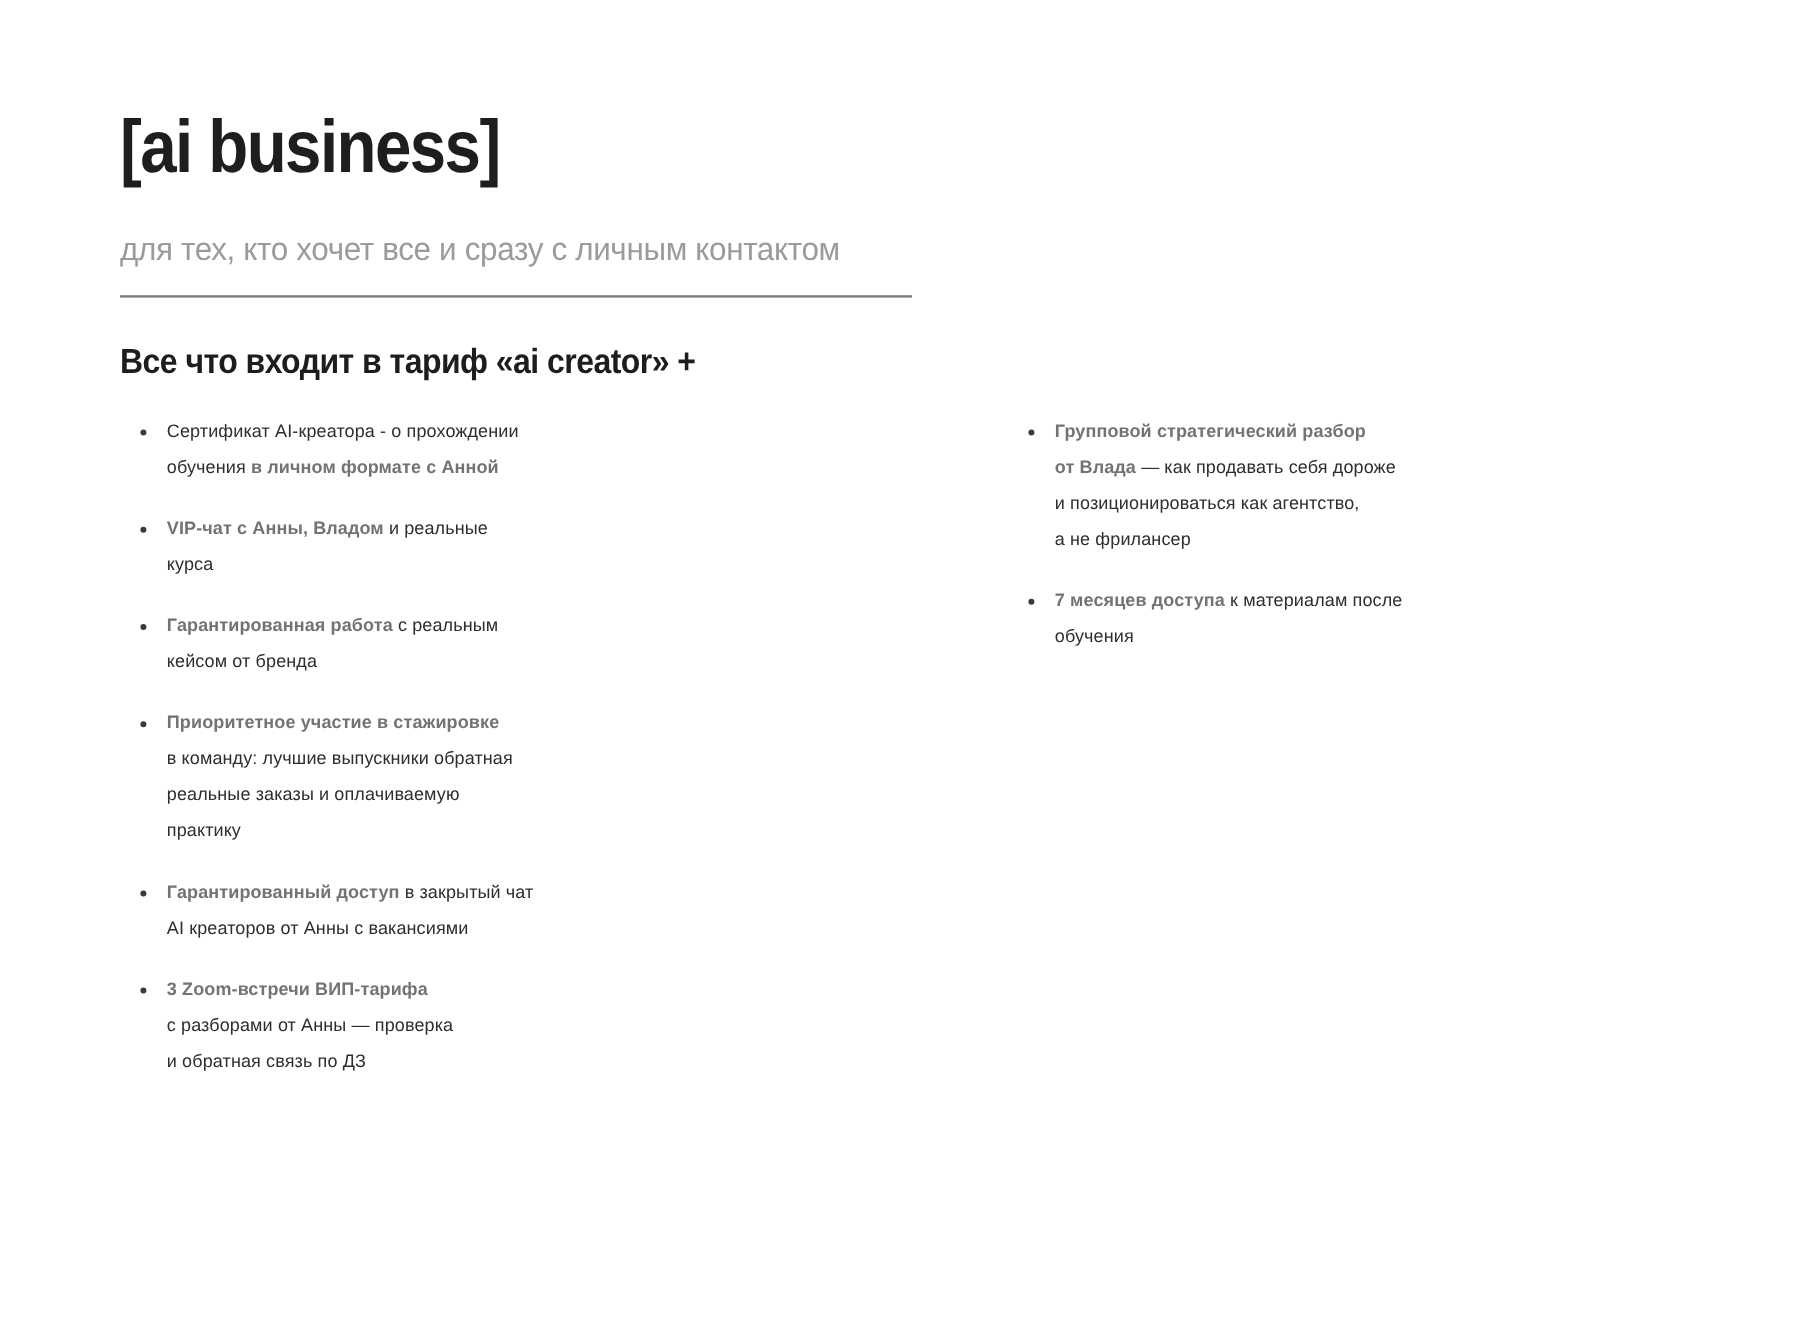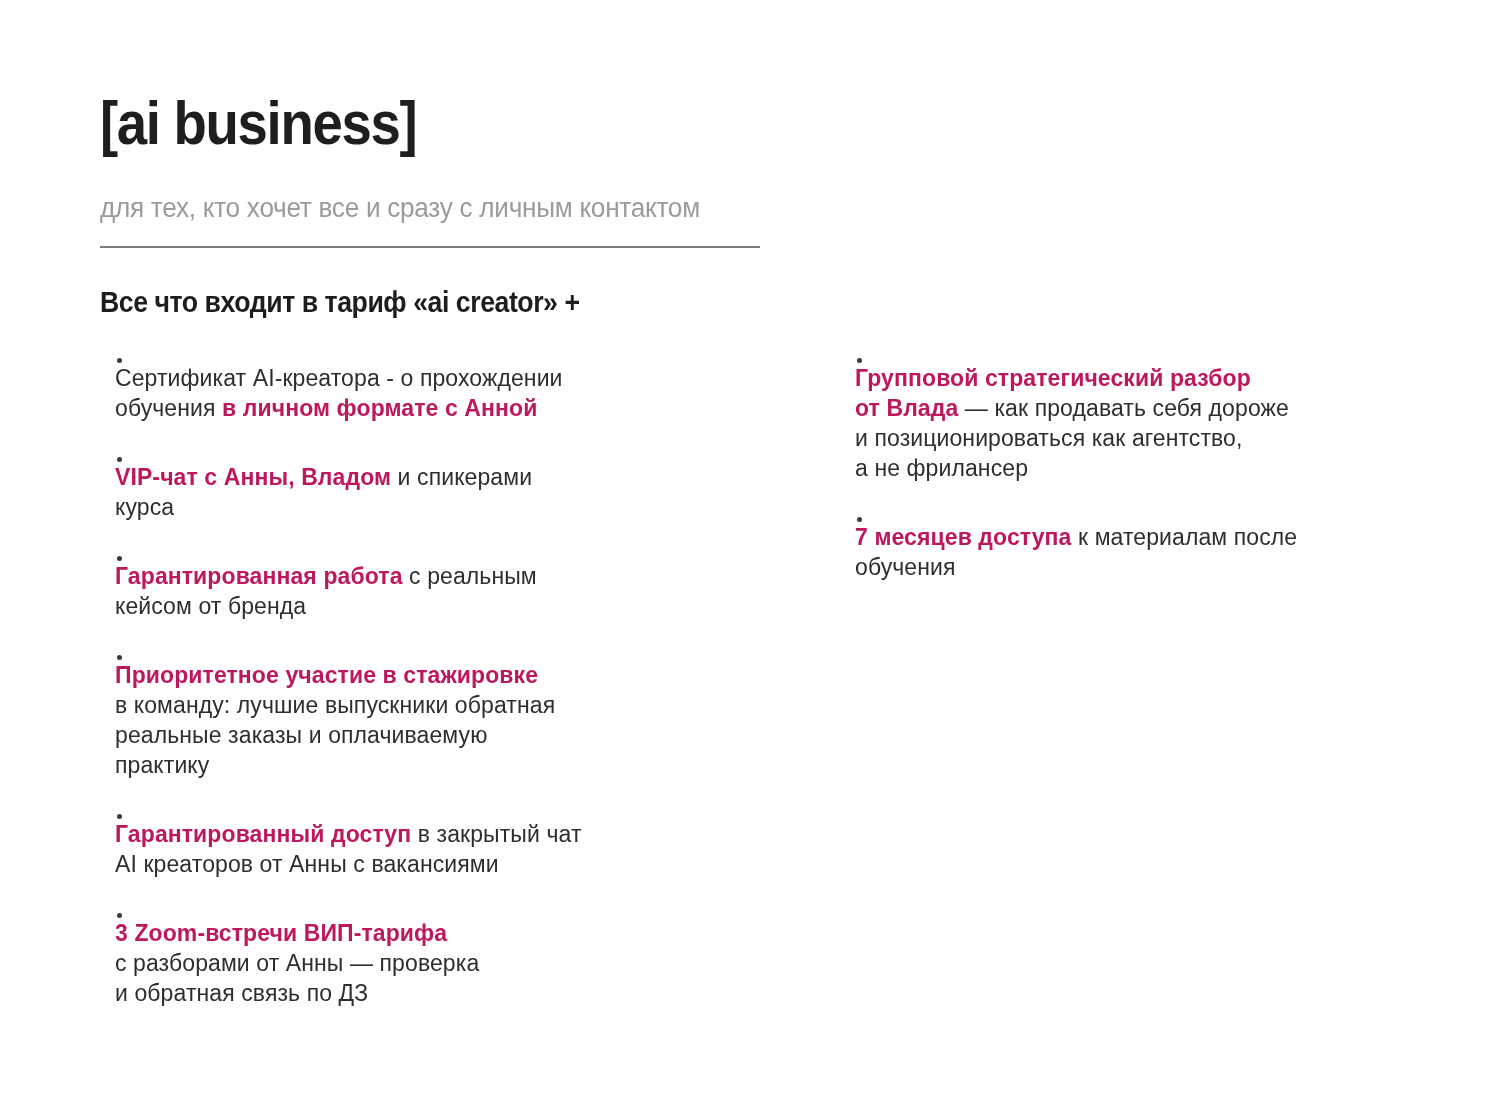--- a/index.html
+++ b/index.html
@@ -64,56 +64,55 @@
     margin: 0;
     padding: 0 0 0 15px;
     box-sizing: border-box;
   }
   ul.feature-list.left  { width: 740px; flex: none; }
   ul.feature-list.right { flex: none; }
   ul.feature-list li {
     display: flex;
     align-items: flex-start;
     margin-bottom: 21px;
-    font-size: 23px;
+    font-size: 15px;
     line-height: 30px;
     color: #2e2e2e;
     letter-spacing: 0.1px;
-    flex-direction: column;
   }
   .dot {
     flex: none;
     width: 5px;
     height: 5px;
     border-radius: 50%;
     background: #3a3a3a;
     margin: 13px 17px 0 2px;
   }
   .item-text b {
     font-weight: 700;
-    color: #be185d;
+    color: #737373;
   }
 </style>
 </head>
 <body>
 
 <div class="card">
   <h1 class="title">[ai business]</h1>
   <p class="subtitle">для тех, кто хочет все и сразу с личным контактом</p>
   <hr class="divider">
   <h2 class="section-heading">Все что входит в тариф «ai creator» +</h2>
   <div class="columns">
     <ul class="feature-list left" id="left-list">
         <li>
           <span class="dot"></span>
           <div class="item-text"><span>Сертификат AI-креатора - о прохождении</span><br><span>обучения </span><b>в личном формате с Анной</b></div>
         </li>
         <li>
           <span class="dot"></span>
-          <div class="item-text"><b>VIP-чат с Анны, Владом</b><span> и спикерами</span><br><span>курса</span></div>
+          <div class="item-text"><b>VIP-чат с Анны, Владом</b><span> и реальные</span><br><span>курса</span></div>
         </li>
         <li>
           <span class="dot"></span>
           <div class="item-text"><b>Гарантированная работа</b><span> с реальным</span><br><span>кейсом от бренда</span></div>
         </li>
         <li>
           <span class="dot"></span>
           <div class="item-text"><b>Приоритетное участие в стажировке</b><br><span>в команду: лучшие выпускники обратная</span><br><span>реальные заказы и оплачиваемую</span><br><span>практику</span></div>
         </li>
         <li>

